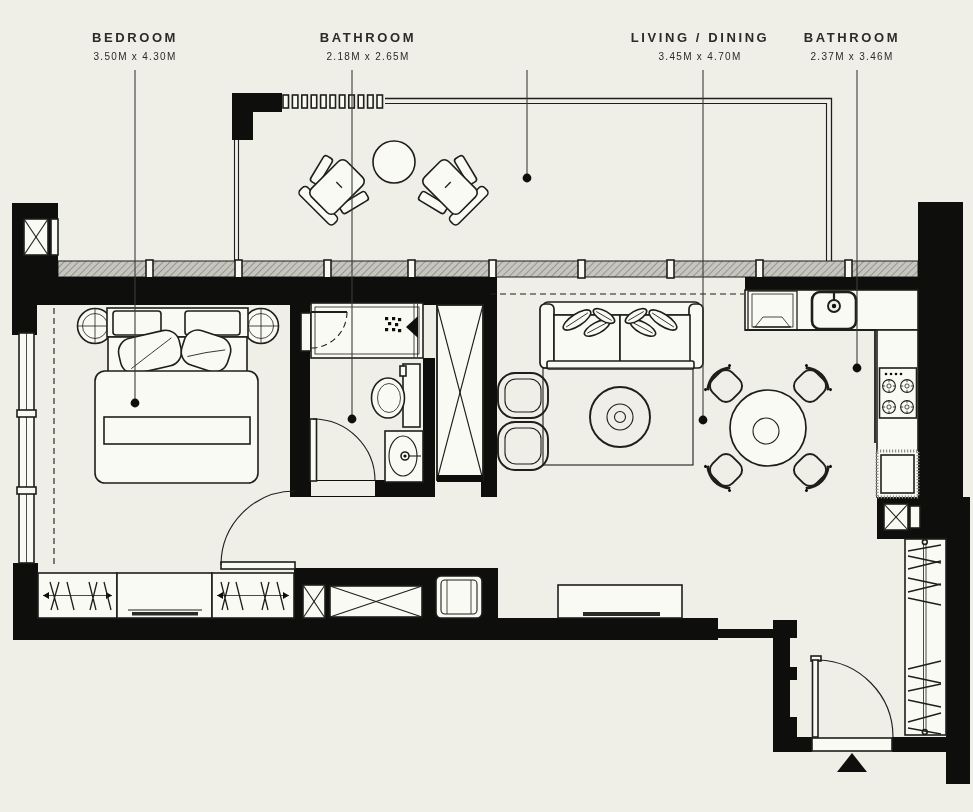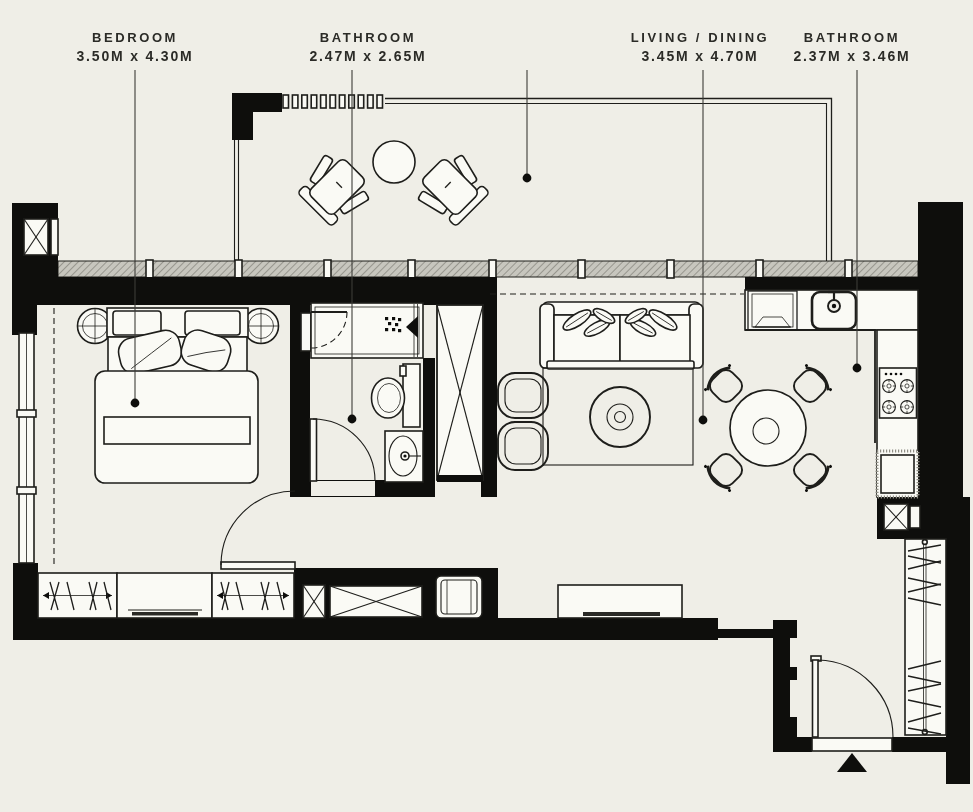--- a/index.html
+++ b/index.html
@@ -23,21 +23,21 @@
   .dash{fill:none;stroke:var(--line);stroke-width:1.1px;stroke-dasharray:6 4;}
   .leader{fill:none;stroke:var(--leader);stroke-width:1.1px;}
   .dot {fill:var(--wall);}
   .hatchband{fill:url(#hatch);stroke:var(--line);stroke-width:1px;}
   .hbx {fill:var(--paper);stroke:#8f8e85;stroke-width:3px;stroke-dasharray:1.2 1.8;}
   .shelfbar{fill:#2a2a26;}
   
   .room-label{position:absolute;top:28px;transform:translateX(-50%);
     text-align:center;color:var(--text);white-space:nowrap;}
   .rl-name{font-size:13px;font-weight:700;letter-spacing:.2em;line-height:19px;}
-  .rl-dims{font-size:14px;font-weight:700;letter-spacing:.13em;line-height:19px;}
+  .rl-dims{font-size:10px;font-weight:400;letter-spacing:.13em;line-height:19px;}
 </style>
 </head>
 <body>
 
 <div id="stage">
 
 <svg id="plan-svg" width="973" height="812" viewBox="0 0 973 812">
   <defs>
     <pattern id="hatch" width="5" height="5" patternUnits="userSpaceOnUse" patternTransform="rotate(45)">
       <rect width="5" height="5" fill="#c7c6be"></rect>
@@ -395,21 +395,21 @@
     <circle class="dot" cx="857" cy="368" r="4.4"></circle>
   </g>
 </svg>
 
 <div class="room-label" style="left:135px">
   <div class="rl-name">BEDROOM</div>
   <div class="rl-dims">3.50M x 4.30M</div>
 </div>
 <div class="room-label" style="left:368px">
   <div class="rl-name">BATHROOM</div>
-  <div class="rl-dims">2.47M x 2.65M</div>
+  <div class="rl-dims">2.18M x 2.65M</div>
 </div>
 <div class="room-label" style="left:700px">
   <div class="rl-name">LIVING / DINING</div>
   <div class="rl-dims">3.45M x 4.70M</div>
 </div>
 <div class="room-label" style="left:852px">
   <div class="rl-name">BATHROOM</div>
   <div class="rl-dims">2.37M x 3.46M</div>
 </div>
 

